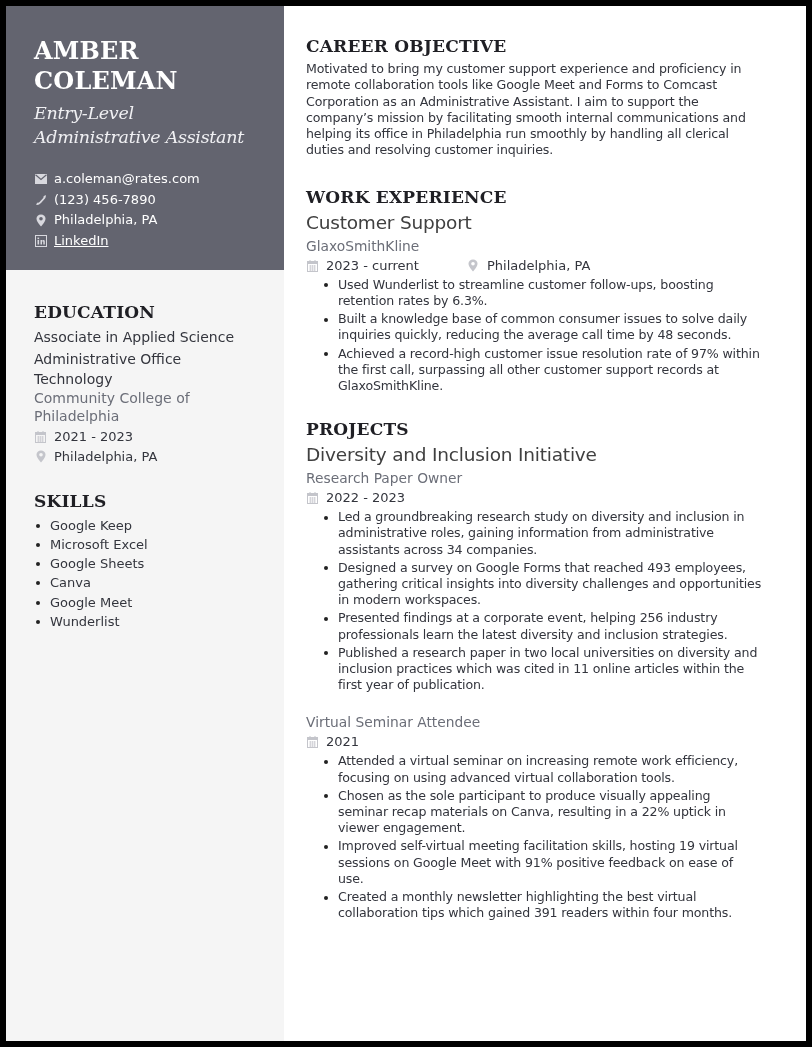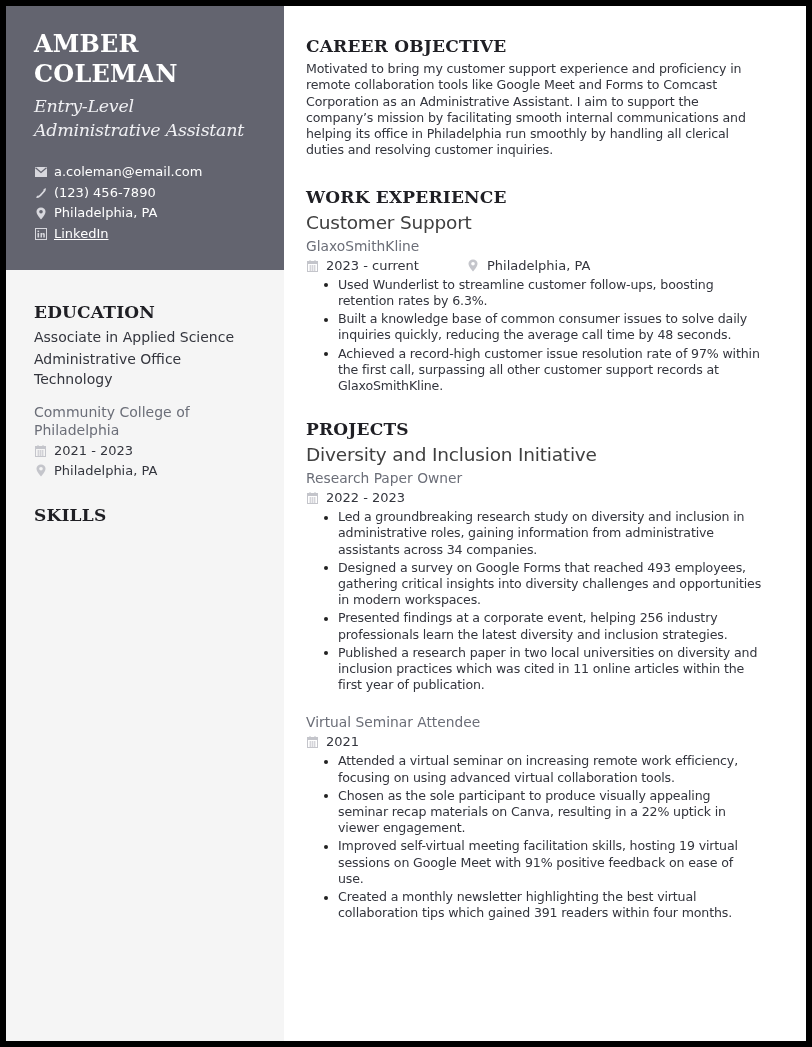--- a/index.html
+++ b/index.html
@@ -3,21 +3,21 @@
 <meta charset="utf-8">
 <style>
   * { box-sizing: border-box; margin: 0; padding: 0; }
   html, body { width: 812px; height: 1047px; background: #000; overflow: hidden; }
   body { position: relative; font-family: "DejaVu Sans", sans-serif; }
   .page {
     position: absolute; left: 6px; top: 6px; width: 800px; height: 1035px;
     background: #fff; display: flex;
   }
   .sidebar { width: 278px; height: 100%; background: #f5f5f5; flex-shrink: 0; }
-  .sidebar-head { background: #63646f; height: 264px; padding: 23px 20px 0 28px; color: #fff; }
+  .sidebar-head { background: #63646f; height: 264px; padding: 30px 20px 0 28px; color: #fff; }
   .name {
     font-family: "DejaVu Serif", serif; font-weight: bold; font-size: 24px;
     line-height: 30px; letter-spacing: 0.2px; color: #fff;
   }
   .title {
     font-family: "DejaVu Serif", serif; font-style: italic; font-size: 17.5px;
     line-height: 24px; color: #f0f0f3; margin-top: 5px; letter-spacing: -0.3px;
   }
   .contacts { margin-top: 20px; }
   .contact { display: flex; align-items: center; font-size: 13px; line-height: 20.5px; color: #fff; }
@@ -25,21 +25,21 @@
   .contact .link { text-decoration: underline; }
   .side-section { padding: 0 20px 0 28px; }
   .sec-title {
     font-family: "DejaVu Serif", serif; font-weight: bold; font-size: 17px;
     color: #1f1f24; letter-spacing: 0.2px;
   }
   .edu { margin-top: 23px; }
   .edu .sec-title { margin-bottom: 5px; margin-top: 32px; }
   .edu .degree { font-size: 14px; line-height: 20.5px; color: #33353d; }
   .edu .field { font-size: 14px; line-height: 20px; color: #33353d; margin-top: 1px; }
-  .edu .school { font-size: 14px; line-height: 18.5px; color: #6b6e78; margin-top: 14px; }
+  .edu .school { font-size: 14px; line-height: 18.5px; color: #6b6e78; margin-top: 0; }
   .meta { display: flex; align-items: center; font-size: 13px; line-height: 20px; color: #33353d; }
   .meta .ic { width: 13px; height: 13px; margin-right: 7px; display: inline-flex; align-items: center; justify-content: center; }
   .edu .metas { margin-top: 1px; }
   .skills { margin-top: 24px; }
   .skills .sec-title { margin-bottom: 5px; }
   .skills ul { list-style: none; }
   .skills li { font-size: 13px; line-height: 19.3px; color: #33353d; position: relative; padding-left: 16px; }
   .skills li::before { content: ""; position: absolute; left: 2px; top: 8px; width: 4px; height: 4px; border-radius: 50%; background: #222; }
 
   .main { flex: 1; padding: 30px 44px 0 22px; }
@@ -77,21 +77,21 @@
         <div>Administrative Assistant</div>
       </div>
       <div class="contacts">
         <div class="contact">
           <span class="ic">
             <svg width="12" height="10" viewBox="0 0 12 10">
                 <rect x="0.5" y="0.5" width="11" height="9" fill="#d8d8de" stroke="#d8d8de"></rect>
                 <path d="M0.5 0.8 L6 5.5 L11.5 0.8" fill="none" stroke="#63646f" stroke-width="1.2"></path>
               </svg>
           </span>
-          <span>a.coleman@email.com</span>
+          <span>a.coleman@rates.com</span>
         </div>
         <div class="contact">
           <span class="ic">
             <svg width="12" height="12" viewBox="0 0 12 12">
                 <path d="M10.5 1 C11 1.5 11 3 10 4.5 L6 9 C4 11 2 11.5 1 10.5 L2.5 8.5 C3 8.8 3.8 8.8 4.5 8 L8 4.2 C8.6 3.4 8.6 2.8 8.4 2.4 Z" fill="#d8d8de"></path>
               </svg>
           </span>
           <span>(123) 456-7890</span>
         </div>
         <div class="contact">
@@ -142,20 +142,28 @@
                 <circle cx="5" cy="4.8" r="1.8" fill="#f5f5f5"></circle>
               </svg>
           </span>
           <span>Philadelphia, PA</span>
         </div>
       </div>
     </section>
 
     <section class="side-section skills">
       <h2 class="sec-title">SKILLS</h2>
+      <ul>
+        <li>Google Keep</li>
+        <li>Microsoft Excel</li>
+        <li>Google Sheets</li>
+        <li>Canva</li>
+        <li>Google Meet</li>
+        <li>Wunderlist</li>
+      </ul>
     </section>
   </aside>
 
   <main class="main">
     <section>
       <h2 class="sec-title">CAREER OBJECTIVE</h2>
       <p class="objective-text">Motivated to bring my customer support experience and proficiency in remote collaboration tools like Google Meet and Forms to Comcast Corporation as an Administrative Assistant. I aim to support the company’s mission by facilitating smooth internal communications and helping its office in Philadelphia run smoothly by handling all clerical duties and resolving customer inquiries.</p>
     </section>
 
     <section class="work">

